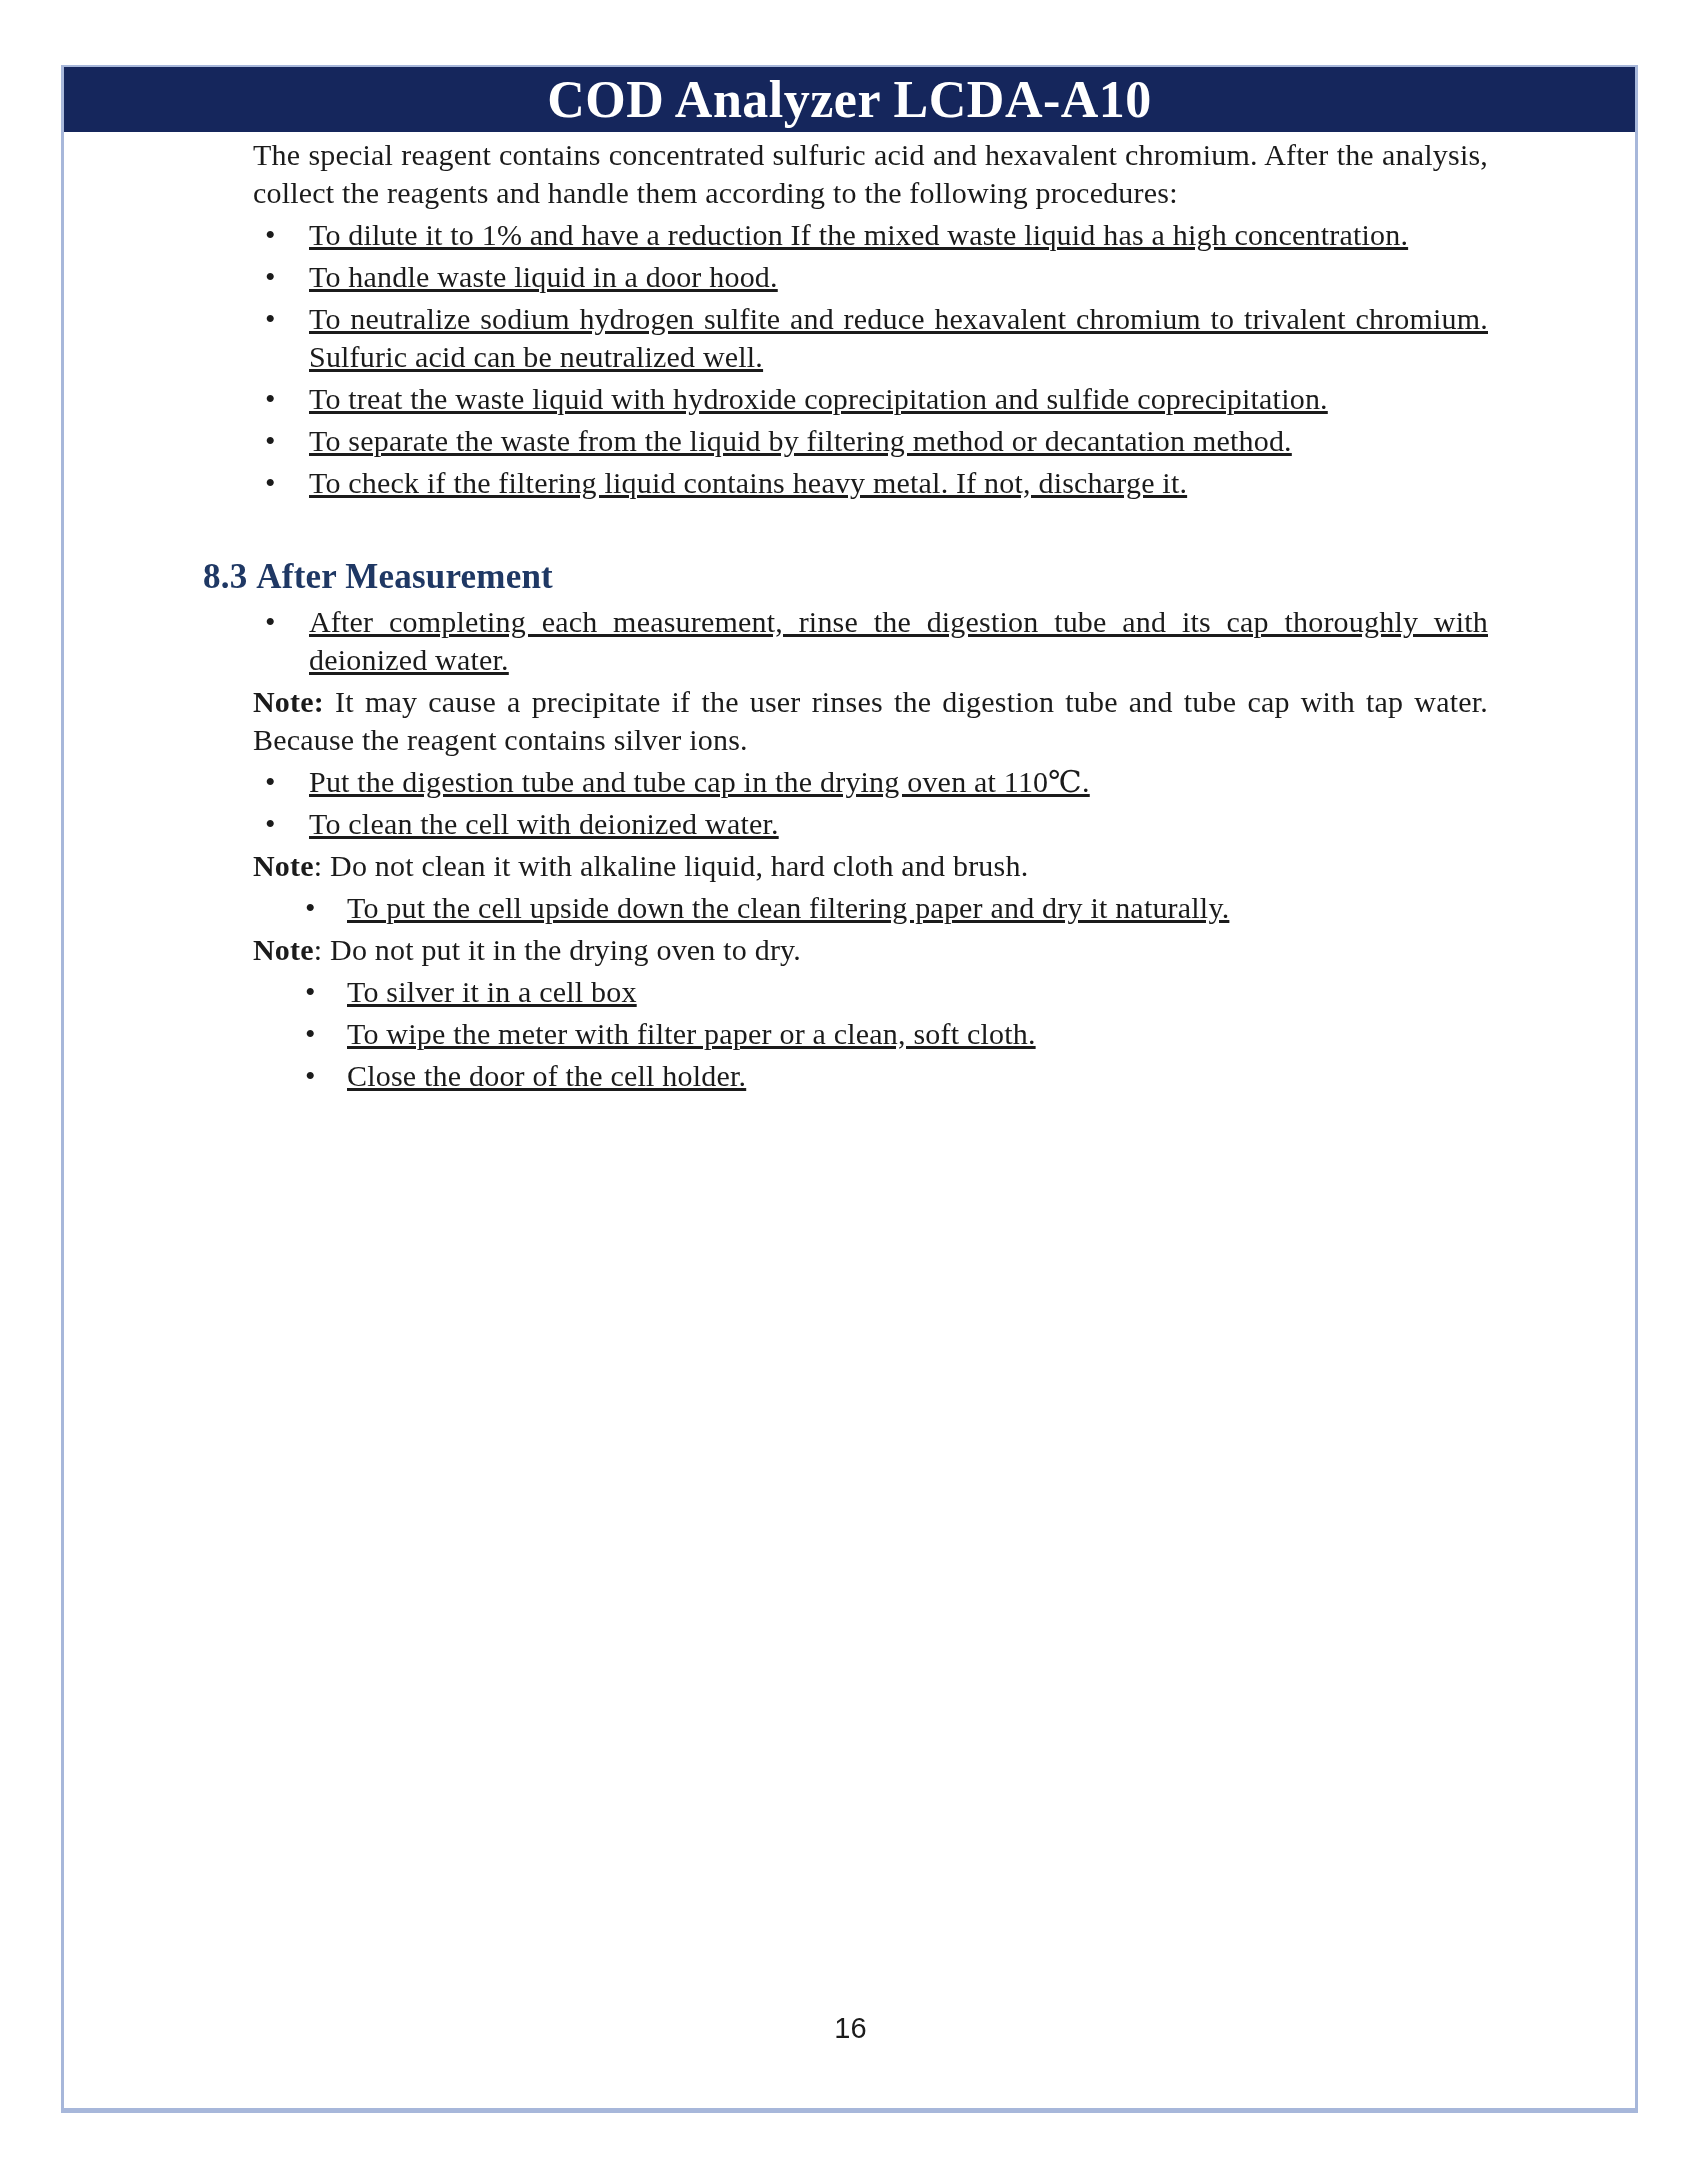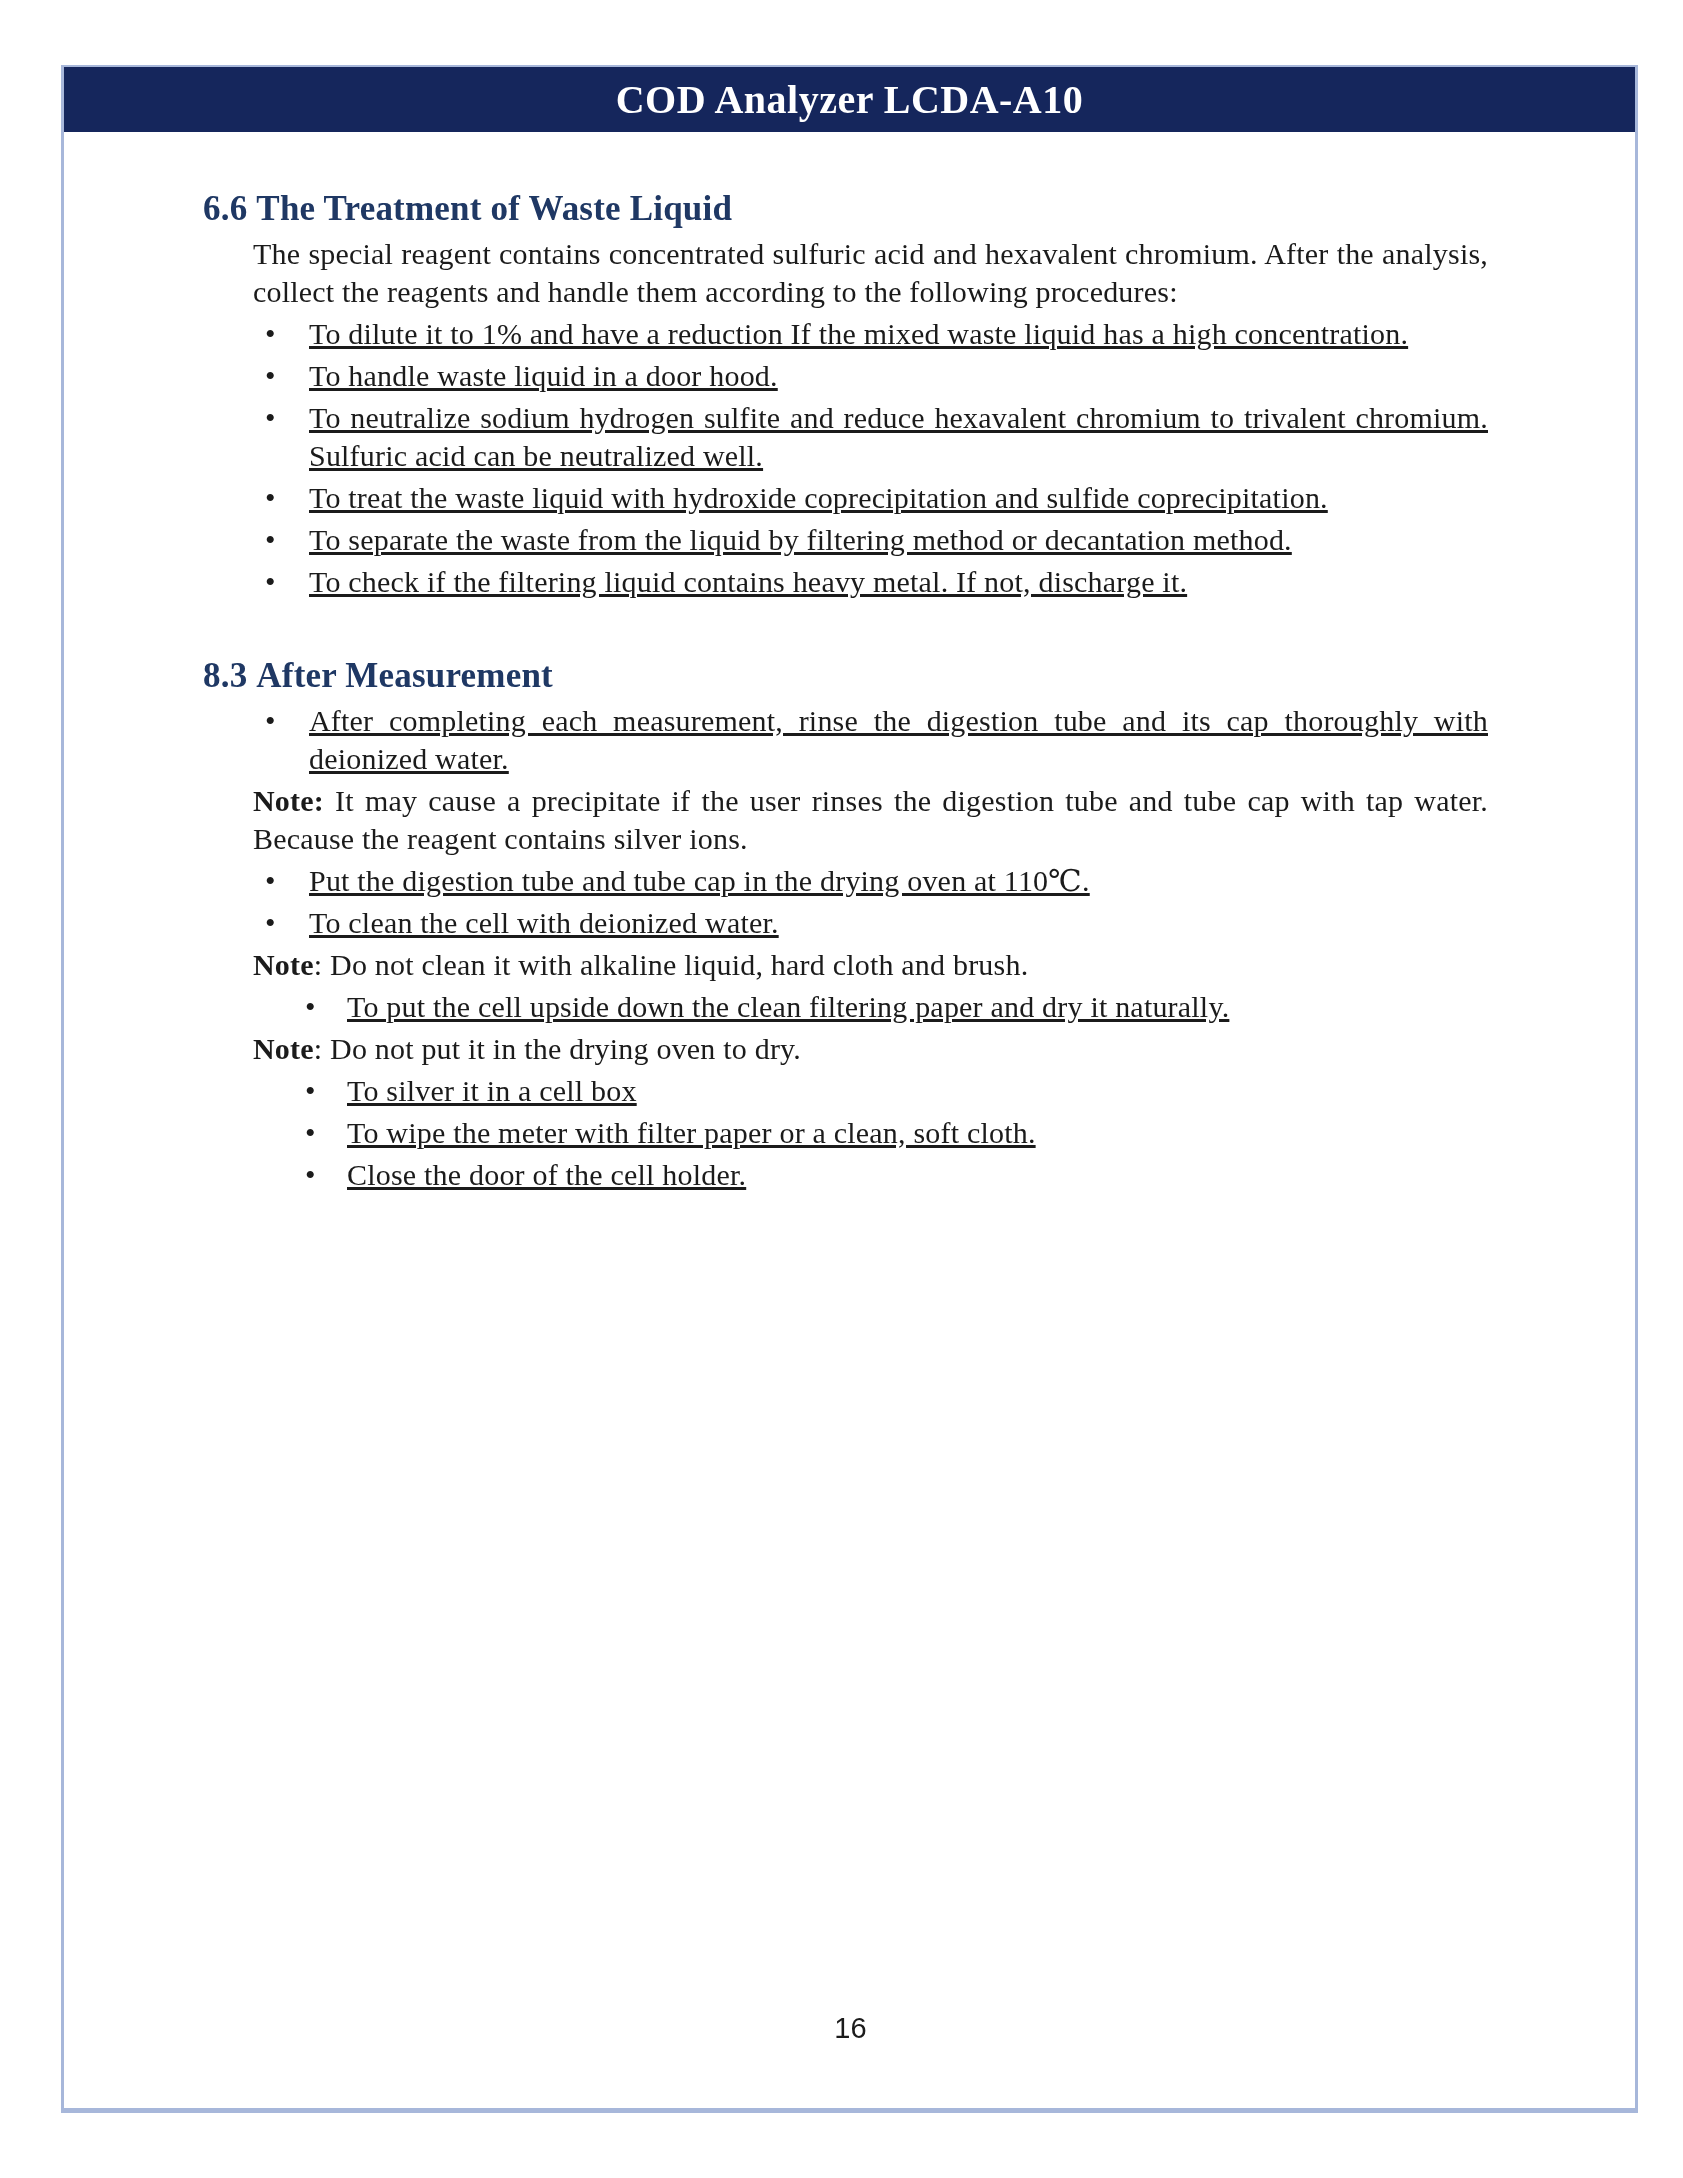--- a/index.html
+++ b/index.html
@@ -22,21 +22,21 @@
   .header-bar {
     width: 100%;
     height: 65px;
     background: var(--header_bg, #16265C);
     display: flex;
     align-items: center;
     justify-content: center;
   }
   .header-title {
     color: #ffffff;
-    font-size: 40px;
+    font-size: 52px;
     font-weight: bold;
     letter-spacing: 0.5px;
   }
   .content {
     padding: 0 147px 0 139px;
     color: var(--body, #1b1b1b);
     font-size: 30px;
     line-height: 38px;
     letter-spacing: 0.2px;
   }
@@ -95,23 +95,20 @@
 <body>
 
 <div class="page">
 
   <div class="header-bar">
     <span class="header-title">COD Analyzer LCDA-A10</span>
   </div>
 
   <div class="content">
 
-    <h2 class="h-66">
-      <span class="h-num">6.6</span><span>The Treatment of Waste Liquid</span>
-    </h2>
 
     <p class="para">The special reagent contains concentrated sulfuric acid and hexavalent chromium. After the analysis, collect the reagents and handle them according to the following procedures:</p>
 
     <div class="list">
       <div class="li l1">
         <span class="marker">•</span>
         <span class="txt">To dilute it to 1% and have a reduction If the mixed waste liquid has a high concentration.</span>
       </div>
       <div class="li l1">
         <span class="marker">•</span>

